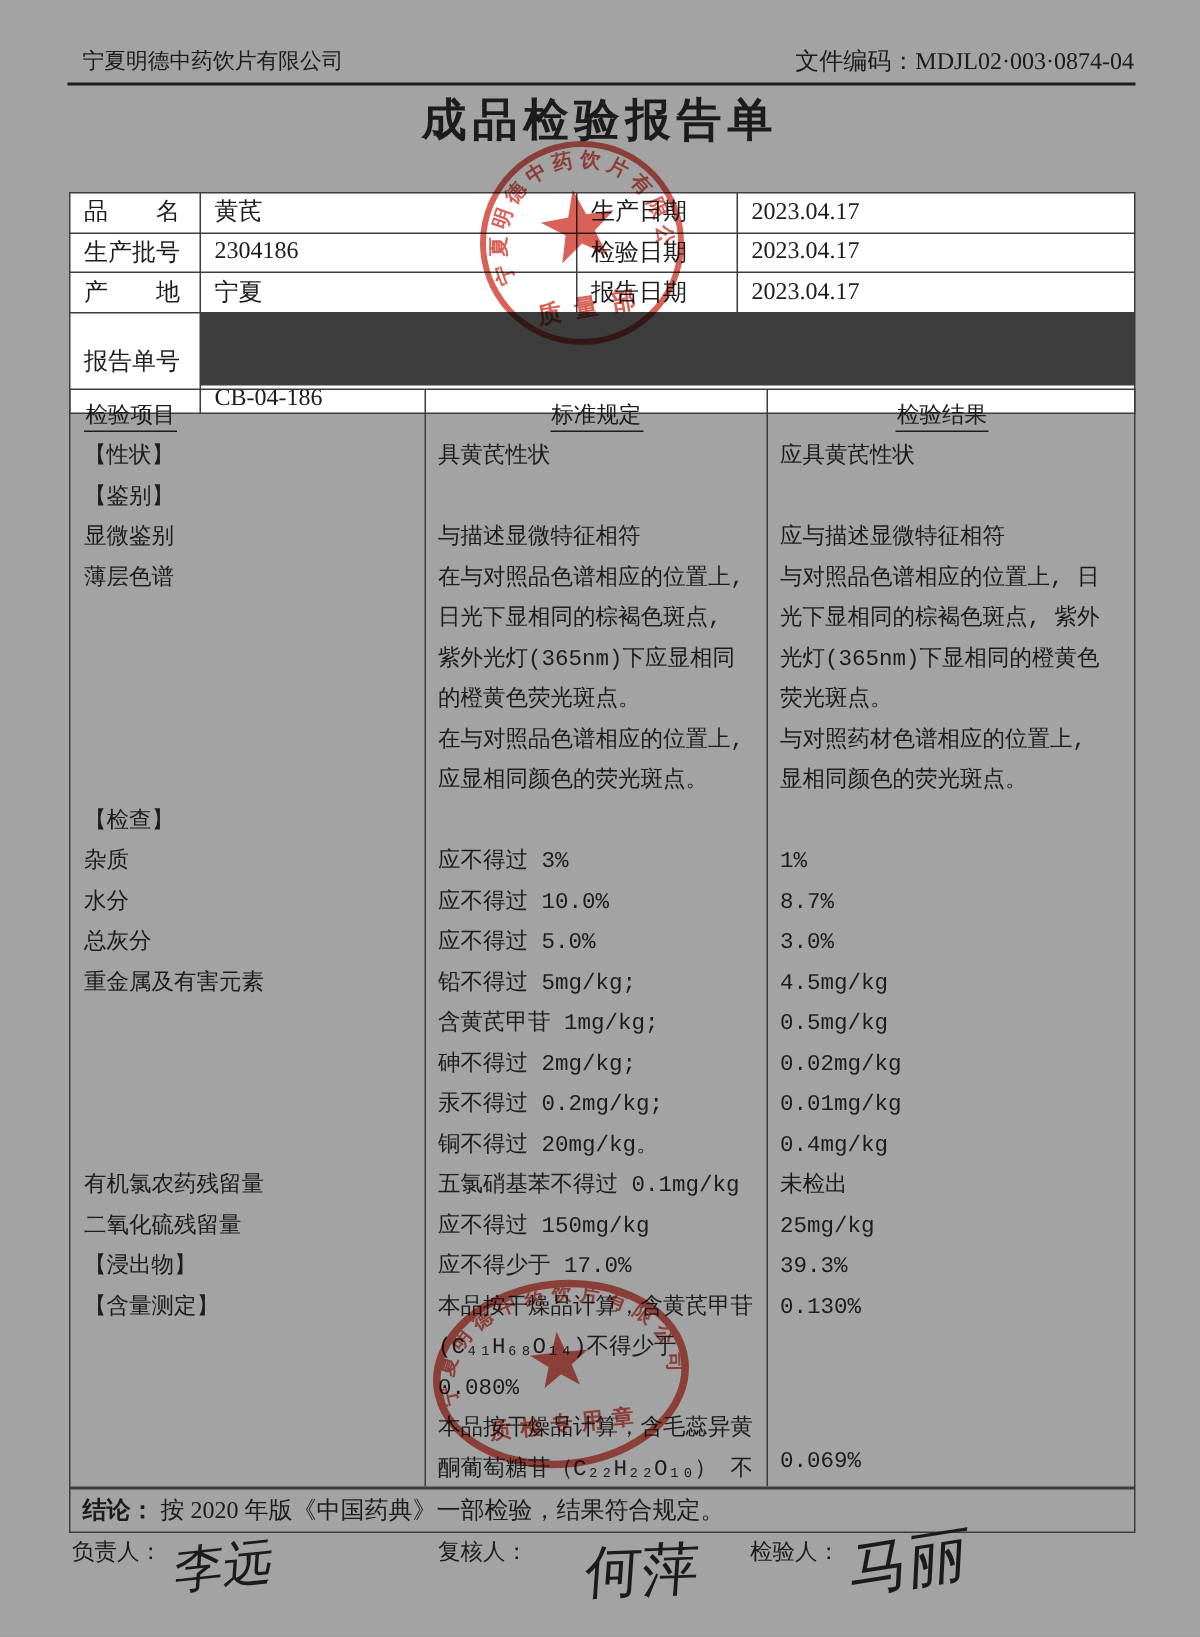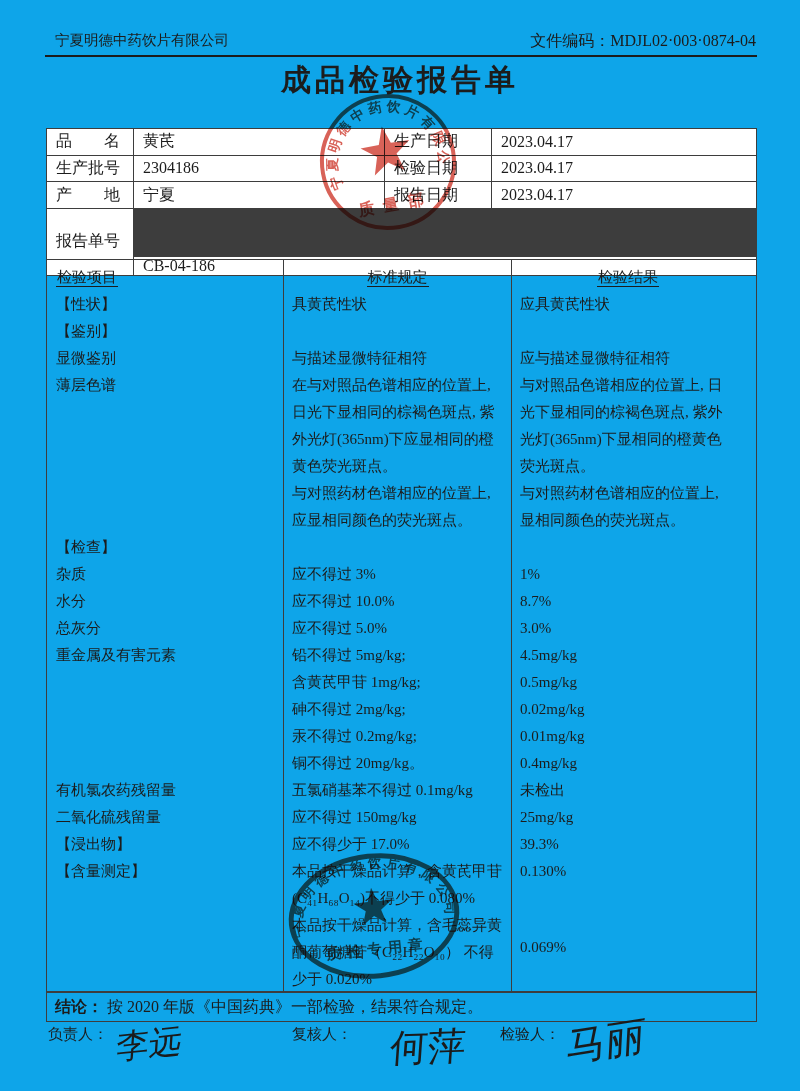--- a/index.html
+++ b/index.html
@@ -1,34 +1,34 @@
 <!DOCTYPE html>
 <html><head>
 <meta charset="utf-8">
 <style>
   html,body{margin:0;padding:0;background:#888;}
-  .page{position:relative;width:800px;height:1091px;background:#0ea5e9;margin:0 auto;
+  .page{position:relative;width:800px;height:1091px;background:#a3a3a3;margin:0 auto;
         font-family:"Liberation Serif","DejaVu Serif",serif;color:#1c1c1c;overflow:hidden;}
   
   .hdr-company{position:absolute;left:55px;top:31px;font-size:14.5px;}
   .hdr-code{position:absolute;right:44px;top:31px;font-size:16px;}
   .hdr-rule{position:absolute;left:45px;top:55px;width:712px;height:2px;background:#1c1c1c;}
   .doc-title{position:absolute;left:0;top:60px;width:100%;text-align:center;
              font-size:30px;font-weight:700;letter-spacing:4px;}
   
   .info-table{position:absolute;left:46px;top:128px;width:711px;height:148px;
               background:#3d3d3d;display:grid;grid-template-columns:86px 250px 106px 1fr;
               grid-template-rows:repeat(4,1fr);gap:1px;padding:1px;box-sizing:border-box;}
   .info-cell{background:#fff;display:flex;align-items:center;font-size:16px;padding-left:9px;}
   .info-span3{grid-column:2 / span 3;margin-top:48px;}
   
   .main-table{position:absolute;left:46px;top:259px;width:711px;height:733px;
               border:1px solid #3d3d3d;box-sizing:border-box;overflow:hidden;
               font-size:15px;line-height:27px;padding-top:4px;}
-  .trow{display:grid;grid-template-columns:236px 228px 1fr;}
+  .trow{display:grid;grid-template-columns:236px 228px 1fr;font-family:Liberation Mono, monospace;}
   .tcell{padding-left:9px;box-sizing:border-box;}
   .c1{border:none;}
   .col-borders{position:absolute;top:0;bottom:0;width:1px;background:#3d3d3d;}
   .vb1{left:236px;} .vb2{left:464px;}
   .c2{padding-right:8px;}
   .c3{padding-right:20px;}
   .thead .tcell{text-align:center;}
   .thead .c1{text-align:left;}
   .thead span{border-bottom:1px solid #1c1c1c;padding:0 1px 1px 1px;}
   .c3.mid{padding-top:22px;}
@@ -111,21 +111,21 @@
             <div class="para">与描述显微特征相符</div>
           </div>
           <div class="tcell c2">
             <div class="para">应与描述显微特征相符</div>
           </div>
         </div>
         <div class="trow">
           <div class="tcell c1">薄层色谱</div>
           <div class="tcell c2">
             <div class="para">在与对照品色谱相应的位置上, 日光下显相同的棕褐色斑点, 紫外光灯(365nm)下应显相同的橙黄色荧光斑点。</div>
-            <div class="para">与对照药材色谱相应的位置上, 应显相同颜色的荧光斑点。</div>
+            <div class="para">在与对照品色谱相应的位置上, 应显相同颜色的荧光斑点。</div>
           </div>
           <div class="tcell c3">
             <div class="para">与对照品色谱相应的位置上, 日光下显相同的棕褐色斑点, 紫外光灯(365nm)下显相同的橙黄色荧光斑点。</div>
             <div class="para">与对照药材色谱相应的位置上, 显相同颜色的荧光斑点。</div>
           </div>
         </div>
         <div class="trow">
           <div class="tcell c1">【检查】</div>
           <div class="tcell c2"></div>
           <div class="tcell c3"></div>

